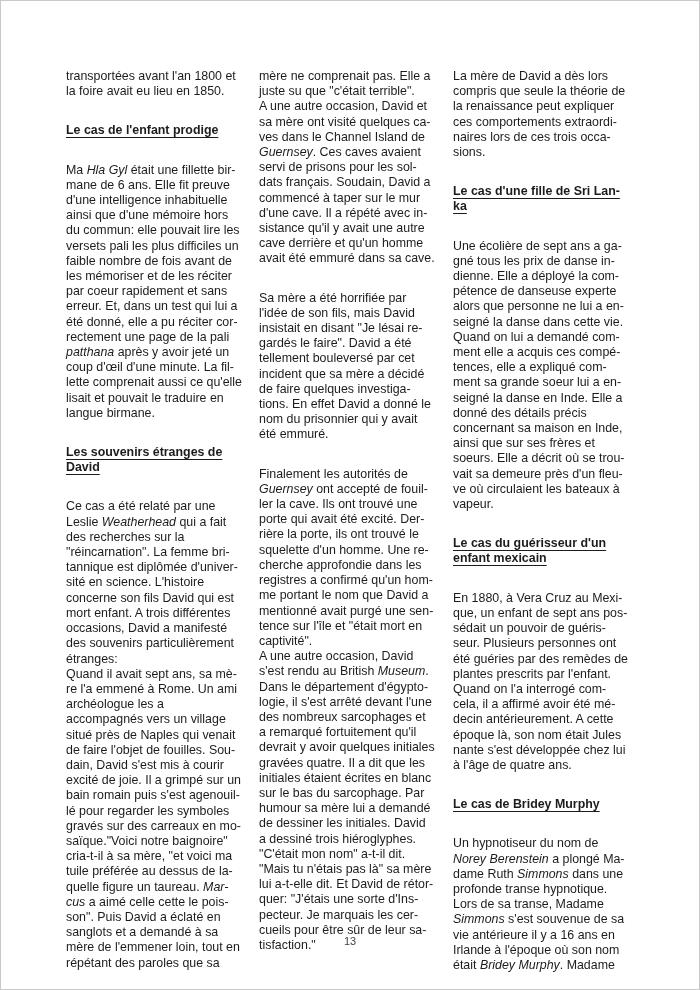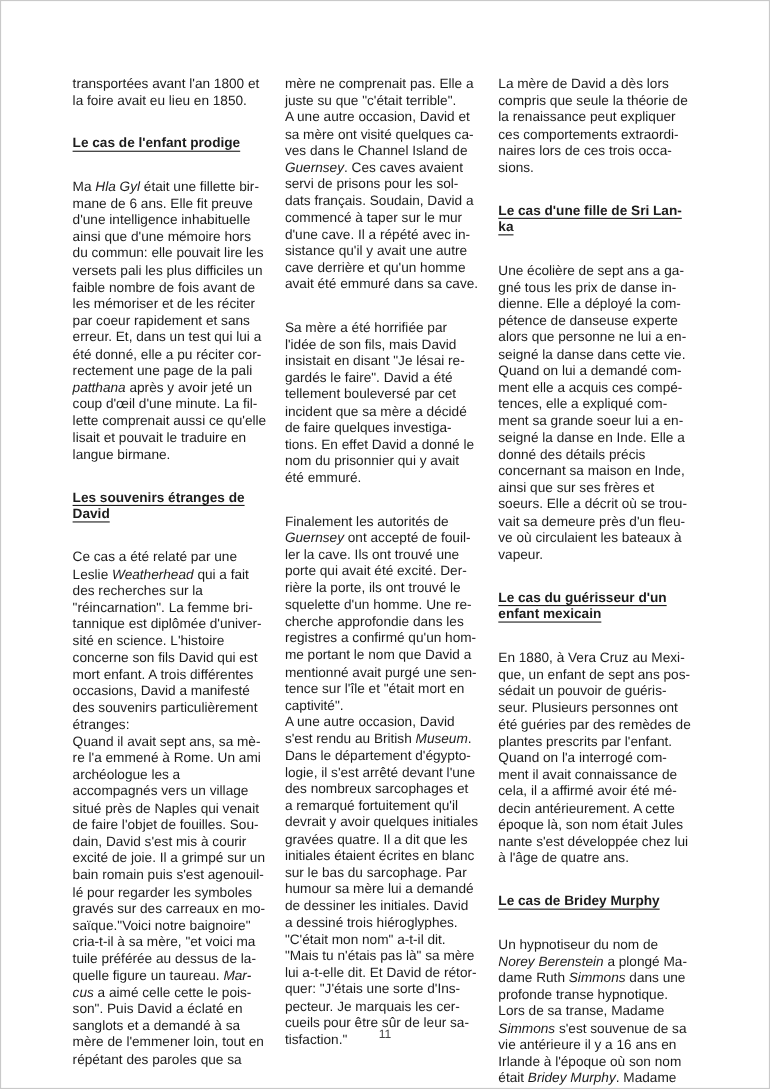--- a/index.html
+++ b/index.html
@@ -213,21 +213,20 @@
         <div class="line"><span>enfant mexicain</span></div>
       </div>
       <div class="block paragraph">
         <div class="line"><span>En 1880, à Vera Cruz au Mexi-</span></div>
         <div class="line"><span>que, un enfant de sept ans pos-</span></div>
         <div class="line"><span>sédait un pouvoir de guéris-</span></div>
         <div class="line"><span>seur. Plusieurs personnes ont</span></div>
         <div class="line"><span>été guéries par des remèdes de</span></div>
         <div class="line"><span>plantes prescrits par l'enfant.</span></div>
         <div class="line"><span>Quand on l'a interrogé com-</span></div>
-        <div class="line"><span>ment il avait connaissance de</span></div>
         <div class="line"><span>cela, il a affirmé avoir été mé-</span></div>
         <div class="line"><span>decin antérieurement. A cette</span></div>
         <div class="line"><span>époque là, son nom était Jules</span></div>
         <div class="line"><span>nante s'est développée chez lui</span></div>
         <div class="line"><span>à l'âge de quatre ans.</span></div>
       </div>
       <div class="block heading">
         <div class="line"><span>Le cas de Bridey Murphy</span></div>
       </div>
       <div class="block paragraph">
@@ -235,14 +234,14 @@
         <div class="line"><span class="it">Norey Berenstein</span><span> a plongé Ma-</span></div>
         <div class="line"><span>dame Ruth </span><span class="it">Simmons</span><span> dans une</span></div>
         <div class="line"><span>profonde transe hypnotique.</span></div>
         <div class="line"><span>Lors de sa transe, Madame</span></div>
         <div class="line"><span class="it">Simmons</span><span> s'est souvenue de sa</span></div>
         <div class="line"><span>vie antérieure il y a 16 ans en</span></div>
         <div class="line"><span>Irlande à l'époque où son nom</span></div>
         <div class="line"><span>était </span><span class="it">Bridey Murphy</span><span>. Madame</span></div>
       </div>
     </div>
-  <div class="page-number">11</div>
+  <div class="page-number">13</div>
 </div>
 
 </body></html>

